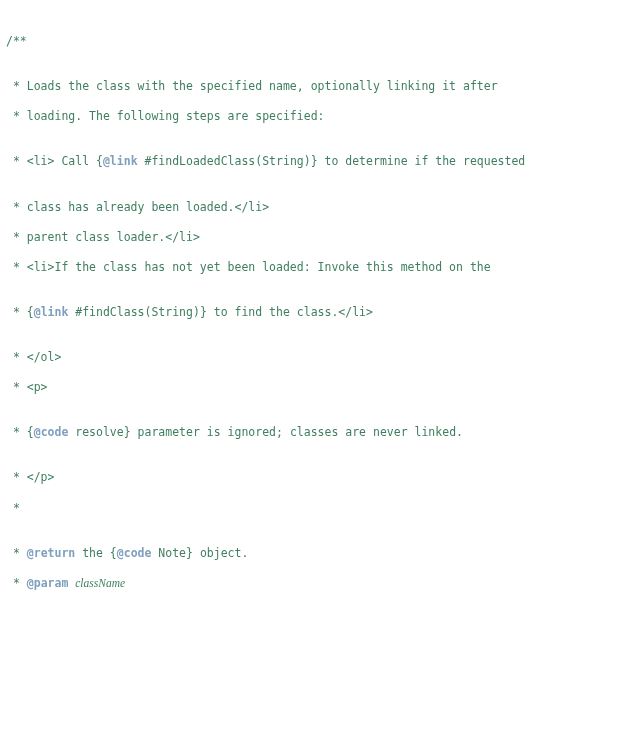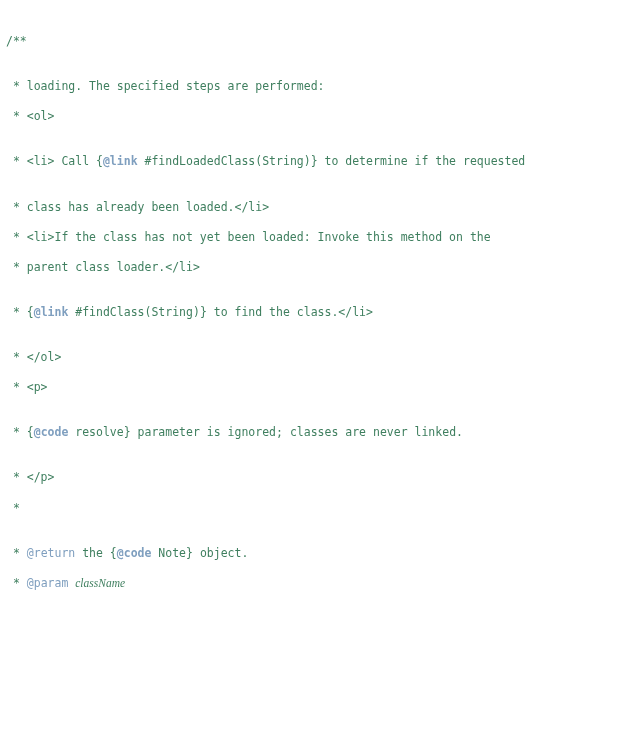--- a/index.html
+++ b/index.html
@@ -22,38 +22,38 @@
     font-size: 11.5px;
     line-height: 15.05px;
     white-space: pre;
     color: #000000;
   }
   .line { white-space: pre; min-height: 15.05px; }
 
   
   .cmt      { color: #3f7f5f; }            
   .doc-key  { color: #7f9fbf; font-weight: bold; }  
-  .doc-at   { color: #7f9fbf; font-weight: normal; }  
+  .doc-at   { color: #7f9fbf; font-weight: bold; }  
   .doc-it   { color: #3f7f5f; font-style: italic; font-family: Liberation Serif, serif; }
 </style>
 </head>
 <body>
 
 <div id="code-view">
 
 <div class="line"><span class="cmt">/**</span></div>
 
-<div class="line"><span class="cmt"> * loading. The specified steps are performed:</span></div>
-<div class="line"><span class="cmt"> * &lt;ol&gt;</span></div>
+<div class="line"><span class="cmt"> * Loads the class with the specified name, optionally linking it after</span></div>
+<div class="line"><span class="cmt"> * loading. The following steps are specified:</span></div>
 
 <div class="line"><span class="cmt"> * &lt;li&gt; Call {</span><span class="doc-key">@link</span><span class="cmt"> #findLoadedClass(String)} to determine if the requested</span></div>
 
 <div class="line"><span class="cmt"> * class has already been loaded.&lt;/li&gt;</span></div>
+<div class="line"><span class="cmt"> * parent class loader.&lt;/li&gt;</span></div>
 <div class="line"><span class="cmt"> * &lt;li&gt;If the class has not yet been loaded: Invoke this method on the</span></div>
-<div class="line"><span class="cmt"> * parent class loader.&lt;/li&gt;</span></div>
 
 <div class="line"><span class="cmt"> * {</span><span class="doc-key">@link</span><span class="cmt"> #findClass(String)} to find the class.&lt;/li&gt;</span></div>
 
 <div class="line"><span class="cmt"> * &lt;/ol&gt;</span></div>
 <div class="line"><span class="cmt"> * &lt;p&gt;</span></div>
 
 <div class="line"><span class="cmt"> * {</span><span class="doc-key">@code</span><span class="cmt"> resolve} parameter is ignored; classes are never linked.</span></div>
 
 <div class="line"><span class="cmt"> * &lt;/p&gt;</span></div>
 <div class="line"><span class="cmt"> *</span></div>

